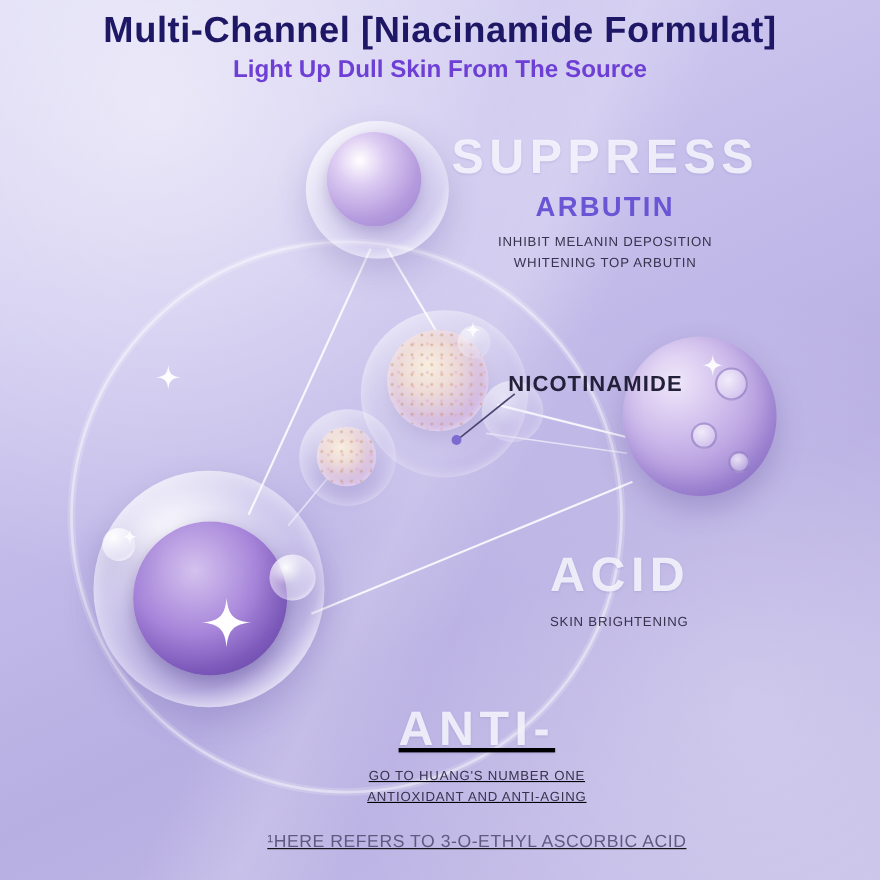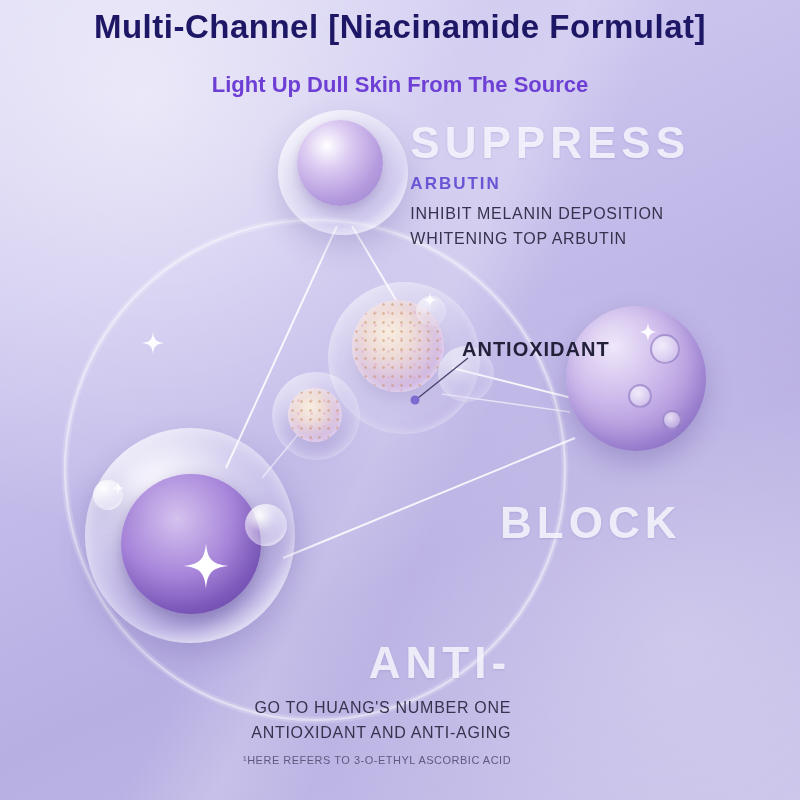--- a/index.html
+++ b/index.html
@@ -13,30 +13,30 @@
   }
   .stage::before{
     content:"";position:absolute;inset:0;pointer-events:none;
     background:linear-gradient(115deg,transparent 42%,rgba(255,255,255,0.18) 50%,transparent 58%);
   }
   svg.layer{position:absolute;left:0;top:0;pointer-events:none;}
 
   
   .title{position:absolute;top:8px;left:0;width:100%;text-align:center;
     font-size:33px;font-weight:bold;color:#1d1766;letter-spacing:0.5px;}
-  .subtitle{position:absolute;top:72px;left:0;width:100%;text-align:center;
+  .subtitle{position:absolute;top:50px;left:0;width:100%;text-align:center;
     font-size:22px;font-weight:bold;color:#6e3fd4;}
   .big-heading{font-size:44px;font-weight:600;color:rgba(250,250,255,0.82);
     letter-spacing:5px;text-shadow:0 1px 2px rgba(120,110,180,0.25);}
-  .ingredient{font-size:17px;font-weight:bold;color:#6a55d4;letter-spacing:2px;margin-top:6px;}
-  .desc{font-size:16px;font-weight:500;color:#38324e;letter-spacing:0.7px;line-height:1.55;margin-top:8px;}
-  .sec-suppress{position:absolute;top:118px;right:110px;text-align:left;}
+  .ingredient{font-size:25px;font-weight:bold;color:#6a55d4;letter-spacing:2px;margin-top:6px;}
+  .desc{font-size:12px;font-weight:500;color:#38324e;letter-spacing:0.7px;line-height:1.55;margin-top:8px;}
+  .sec-suppress{position:absolute;top:118px;right:110px;text-align:center;}
   .sec-block{position:absolute;top:498px;left:500px;text-align:left;}
-  .sec-anti{position:absolute;top:638px;left:243px;text-align:right;}
-  .footnote{font-size:11px;color:#5f5a80;letter-spacing:0.5px;margin-top:8px;}
+  .sec-anti{position:absolute;top:638px;left:243px;text-align:center;text-decoration:underline;}
+  .footnote{font-size:16px;color:#5f5a80;letter-spacing:0.5px;margin-top:24px;}
   .nico-label{position:absolute;left:462px;top:338px;font-size:20px;font-weight:bold;
     color:#23203a;letter-spacing:1px;}
 
   
   .bubble{position:absolute;border-radius:50%;}
   .glass{
     background:radial-gradient(circle at 35% 28%,rgba(255,255,255,0.95),rgba(255,255,255,0.28) 38%,
       rgba(195,183,232,0.25) 68%,rgba(255,255,255,0.7) 96%);
     box-shadow:inset 0 0 18px rgba(255,255,255,0.65),0 12px 28px rgba(88,70,150,0.22);
   }
@@ -129,25 +129,26 @@
 
   <div class="sec-suppress">
     <div class="big-heading">SUPPRESS</div>
     <div class="ingredient">ARBUTIN</div>
     <div class="desc">
       <div>INHIBIT MELANIN DEPOSITION</div>
       <div>WHITENING TOP ARBUTIN</div>
     </div>
   </div>
 
-  <div class="nico-label">ANTIOXIDANT</div>
+  <div class="nico-label">NICOTINAMIDE</div>
 
   <div class="sec-block">
-    <div class="big-heading">BLOCK</div>
+    <div class="big-heading">ACID</div>
     <div class="desc">
+      <div>SKIN BRIGHTENING</div>
     </div>
   </div>
 
   <div class="sec-anti">
     <div class="big-heading">ANTI-</div>
     <div class="desc">
       <div>GO TO HUANG'S NUMBER ONE</div>
       <div>ANTIOXIDANT AND ANTI-AGING</div>
     </div>
     <div class="footnote">¹HERE REFERS TO 3-O-ETHYL ASCORBIC ACID</div>

